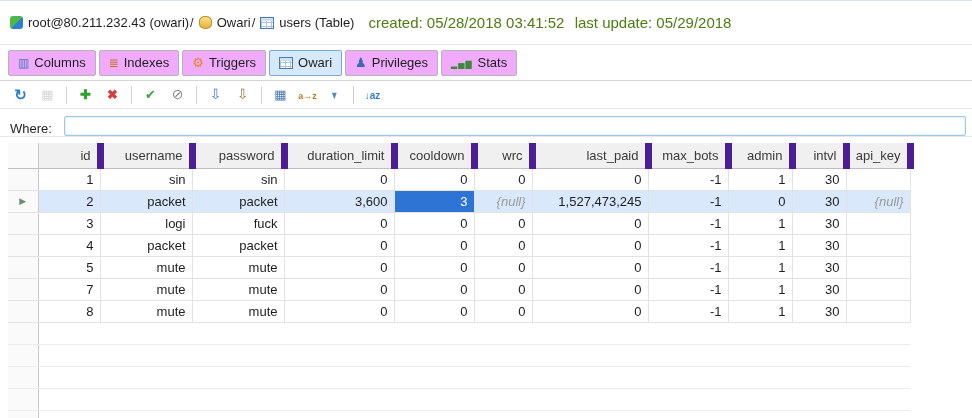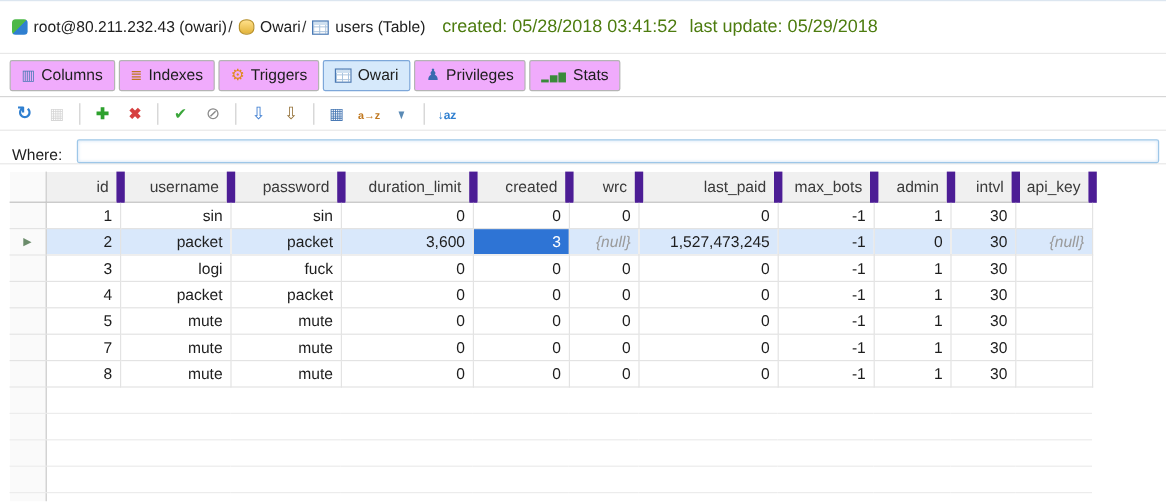--- a/index.html
+++ b/index.html
@@ -206,21 +206,21 @@
           <col style="width: 54px;">
           <col style="width: 64px;">
         </colgroup>
         <thead>
           <tr>
             <th class="gutter"></th>
             <th class="al-r">id</th>
             <th class="al-l">username</th>
             <th class="al-l">password</th>
             <th class="al-r">duration_limit</th>
-            <th class="al-r">created</th>
+            <th class="al-r">cooldown</th>
             <th class="al-r">wrc</th>
             <th class="al-r">last_paid</th>
             <th class="al-r">max_bots</th>
             <th class="al-r">admin</th>
             <th class="al-r">intvl</th>
             <th class="al-l">api_key</th>
           </tr>
         </thead>
         <tbody>
           <tr>

